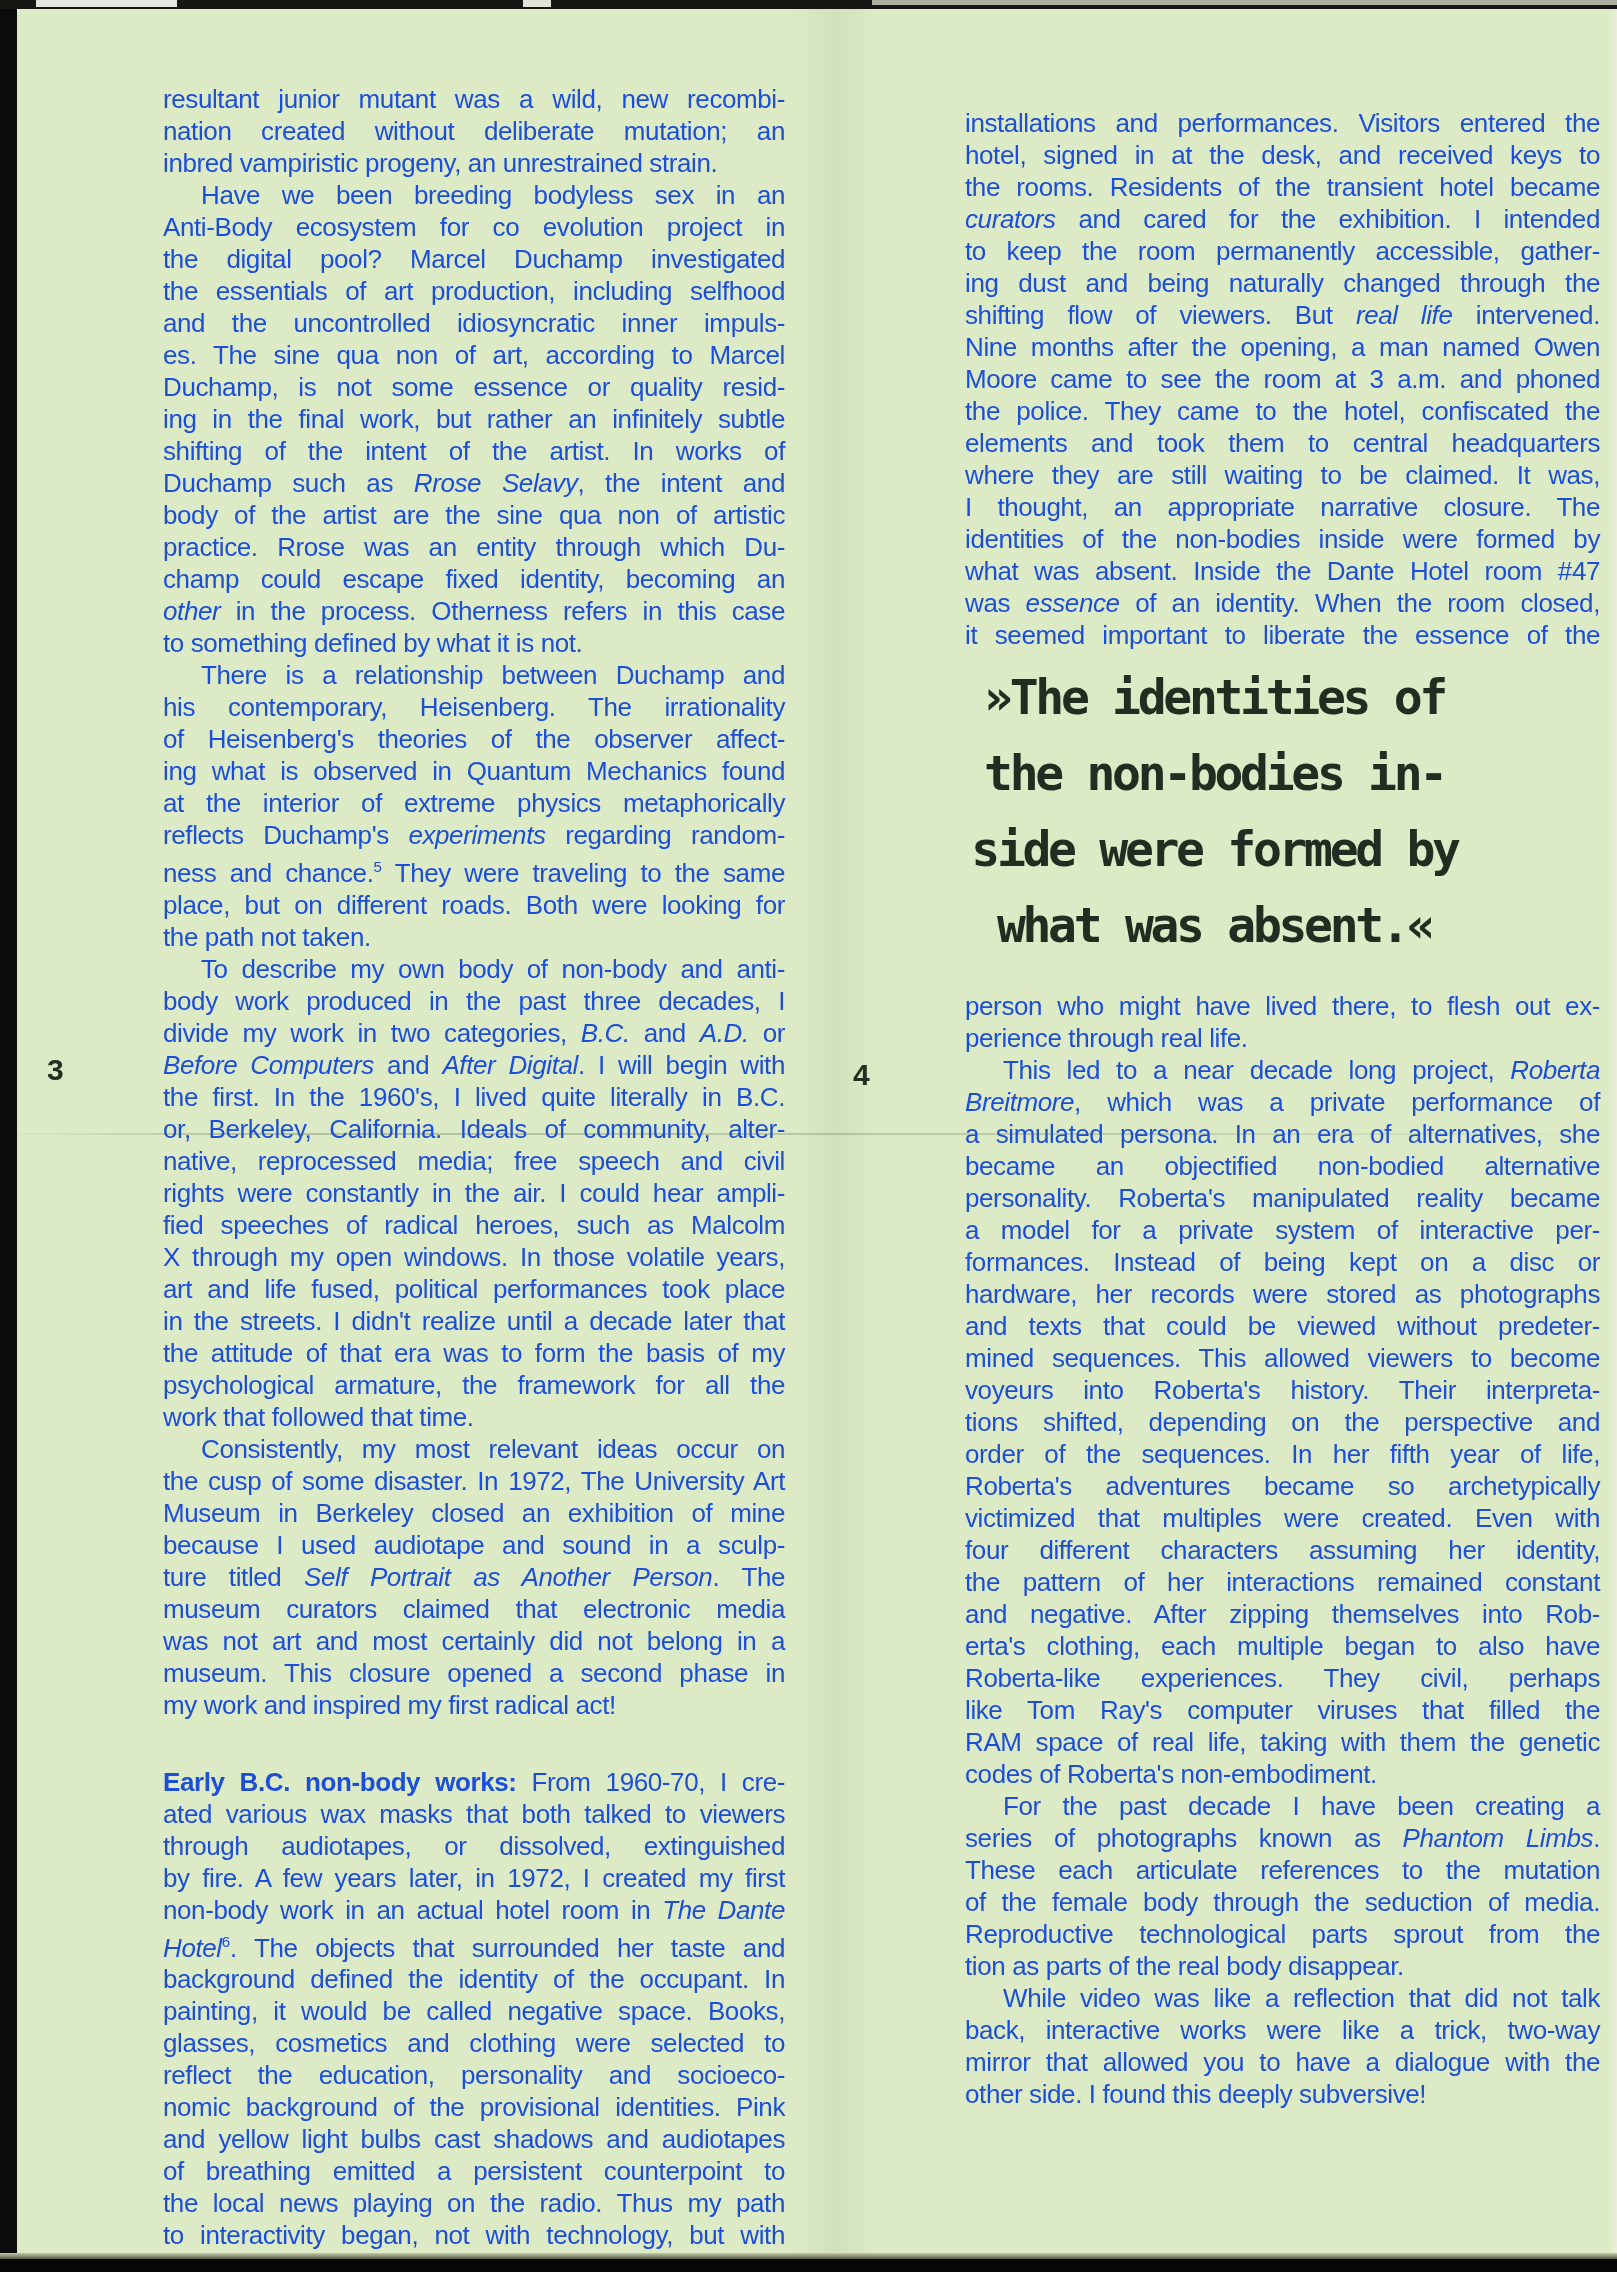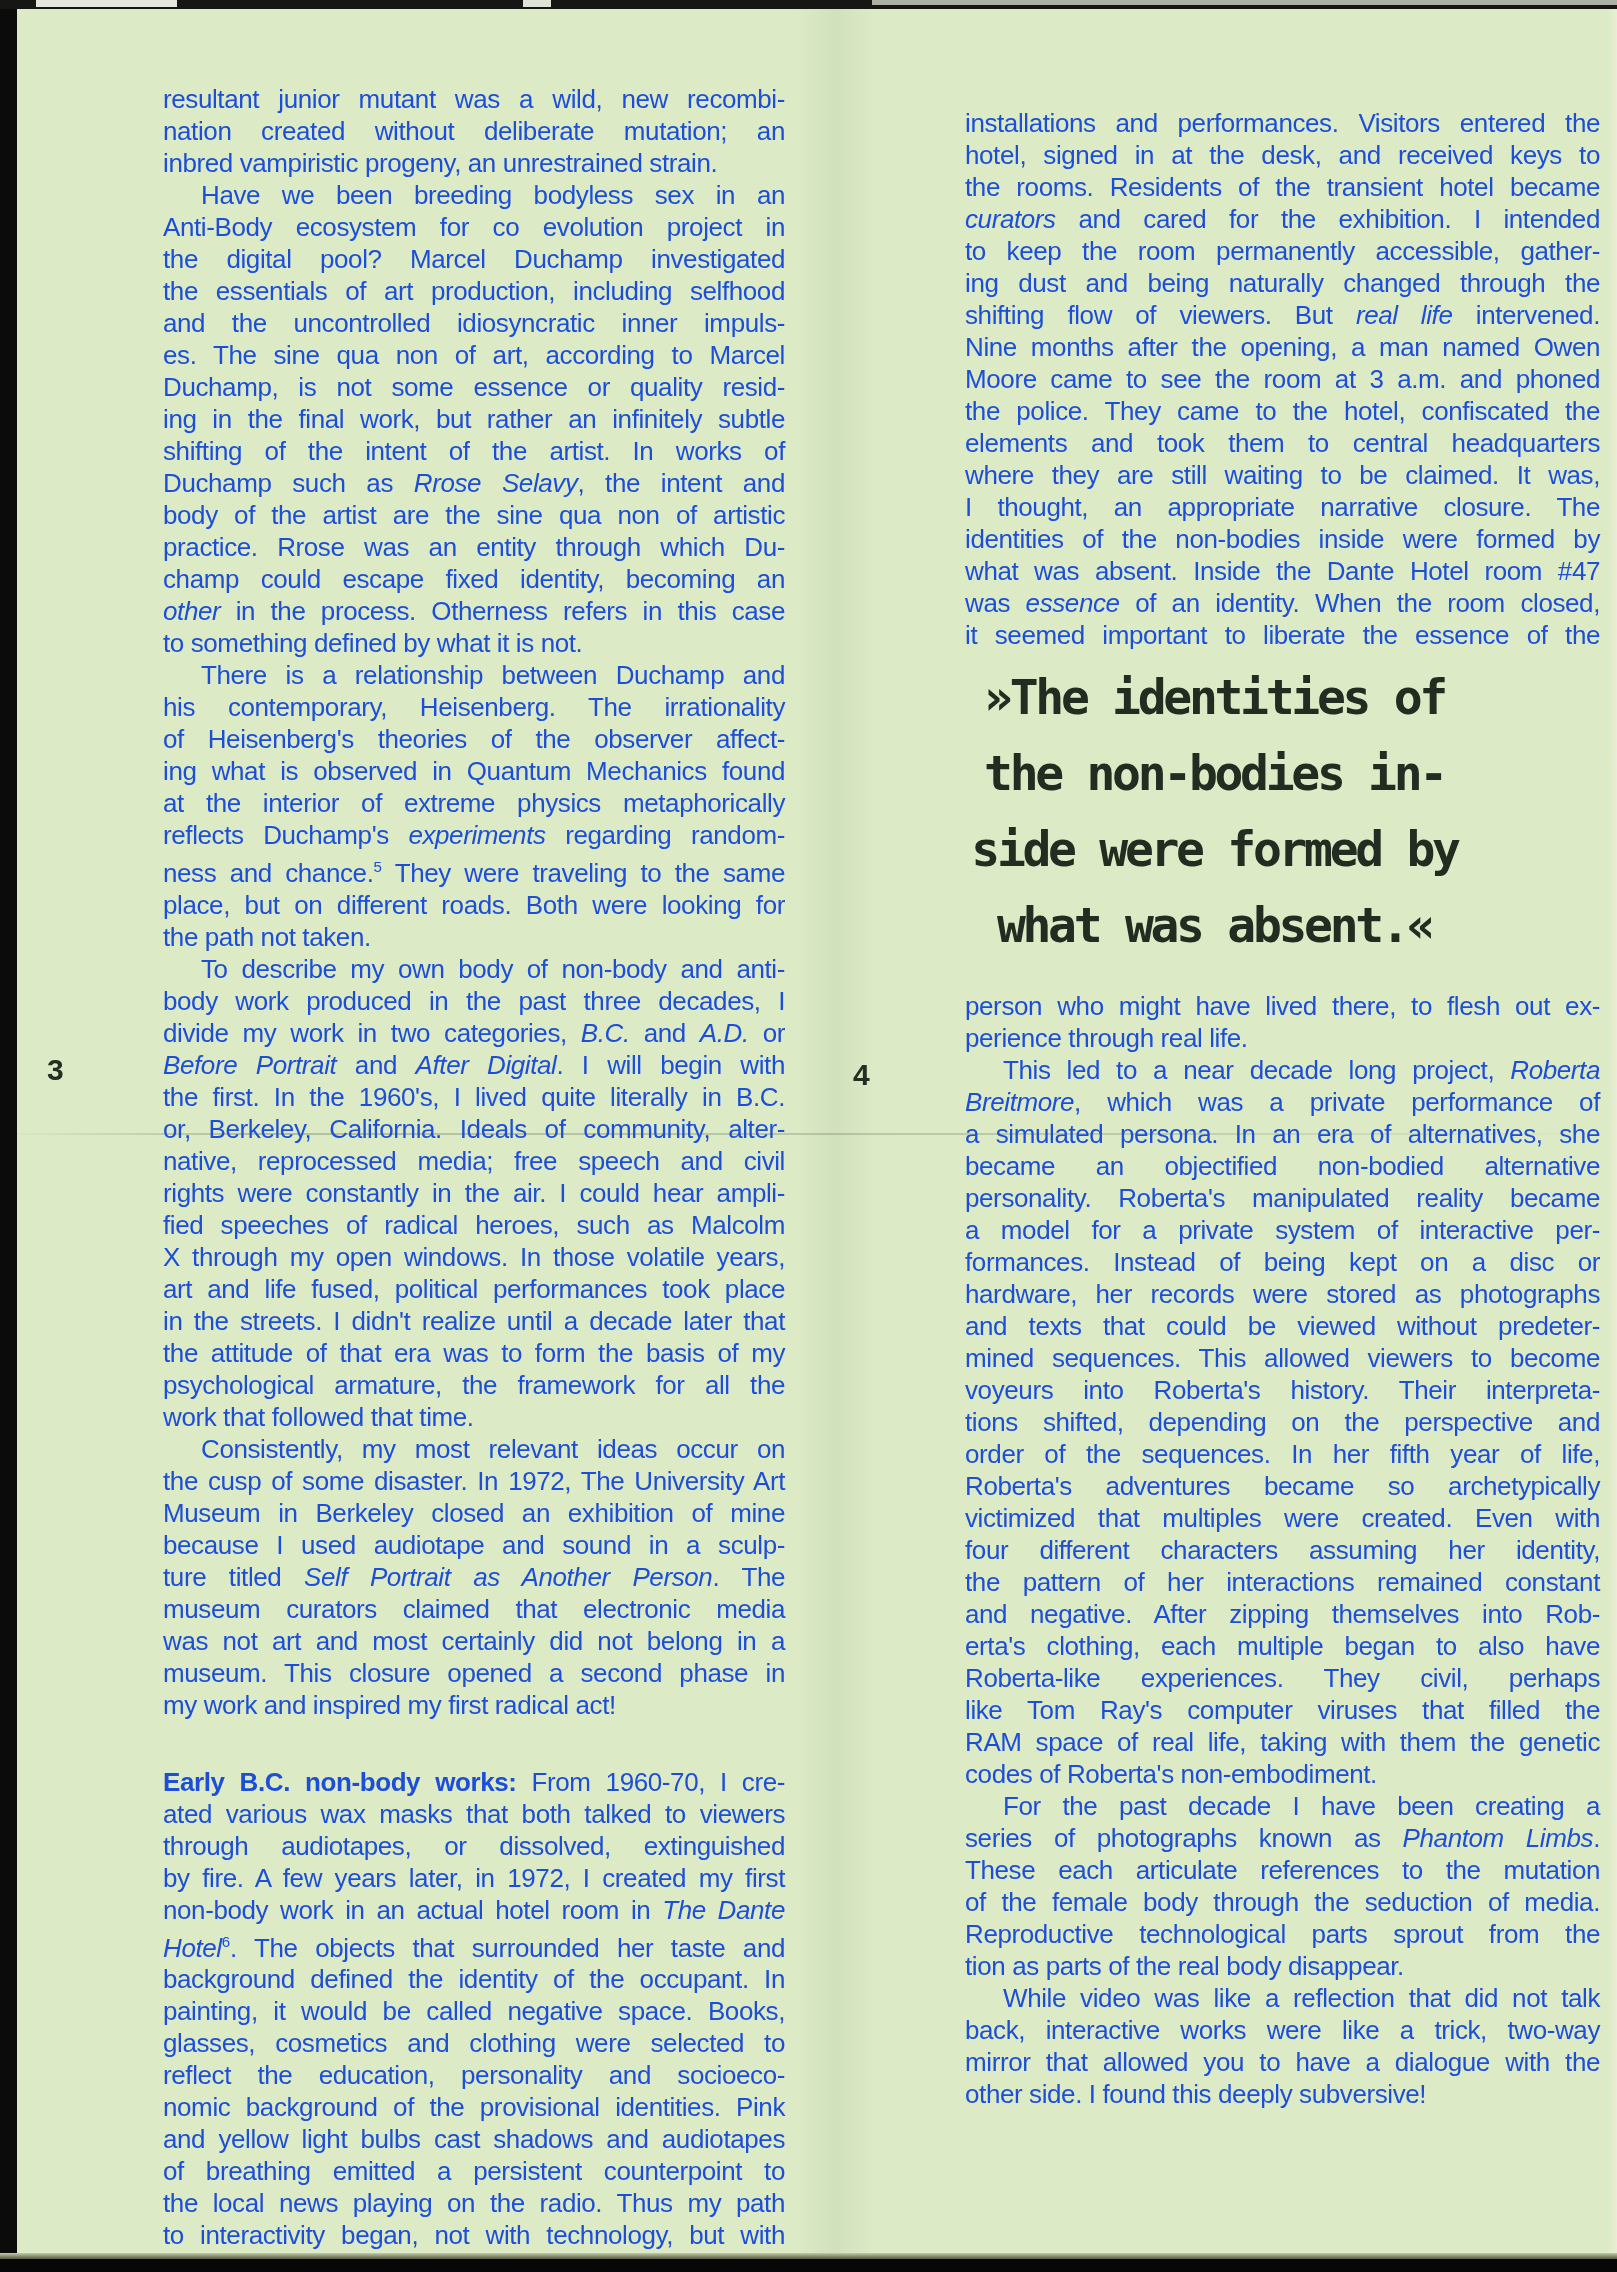--- a/index.html
+++ b/index.html
@@ -112,21 +112,21 @@
       <div class="ln">of Heisenberg's theories of the observer affect-</div>
       <div class="ln">ing what is observed in Quantum Mechanics found</div>
       <div class="ln">at the interior of extreme physics metaphorically</div>
       <div class="ln">reflects Duchamp's <span class="it">experiments</span> regarding random-</div>
       <div class="ln">ness and chance.<span class="sup">5</span> They were traveling to the same</div>
       <div class="ln">place, but on different roads. Both were looking for</div>
       <div class="ln end">the path not taken.</div>
       <div class="ln ind">To describe my own body of non-body and anti-</div>
       <div class="ln">body work produced in the past three decades, I</div>
       <div class="ln">divide my work in two categories, <span class="it">B.C.</span> and <span class="it">A.D.</span> or</div>
-      <div class="ln"><span class="it">Before Portrait</span> and <span class="it">After Digital</span>. I will begin with</div>
+      <div class="ln"><span class="it">Before Computers</span> and <span class="it">After Digital</span>. I will begin with</div>
       <div class="ln">the first. In the 1960's, I lived quite literally in B.C.</div>
       <div class="ln">or, Berkeley, California. Ideals of community, alter-</div>
       <div class="ln">native, reprocessed media; free speech and civil</div>
       <div class="ln">rights were constantly in the air. I could hear ampli-</div>
       <div class="ln">fied speeches of radical heroes, such as Malcolm</div>
       <div class="ln">X through my open windows. In those volatile years,</div>
       <div class="ln">art and life fused, political performances took place</div>
       <div class="ln">in the streets. I didn't realize until a decade later that</div>
       <div class="ln">the attitude of that era was to form the basis of my</div>
       <div class="ln">psychological armature, the framework for all the</div>

